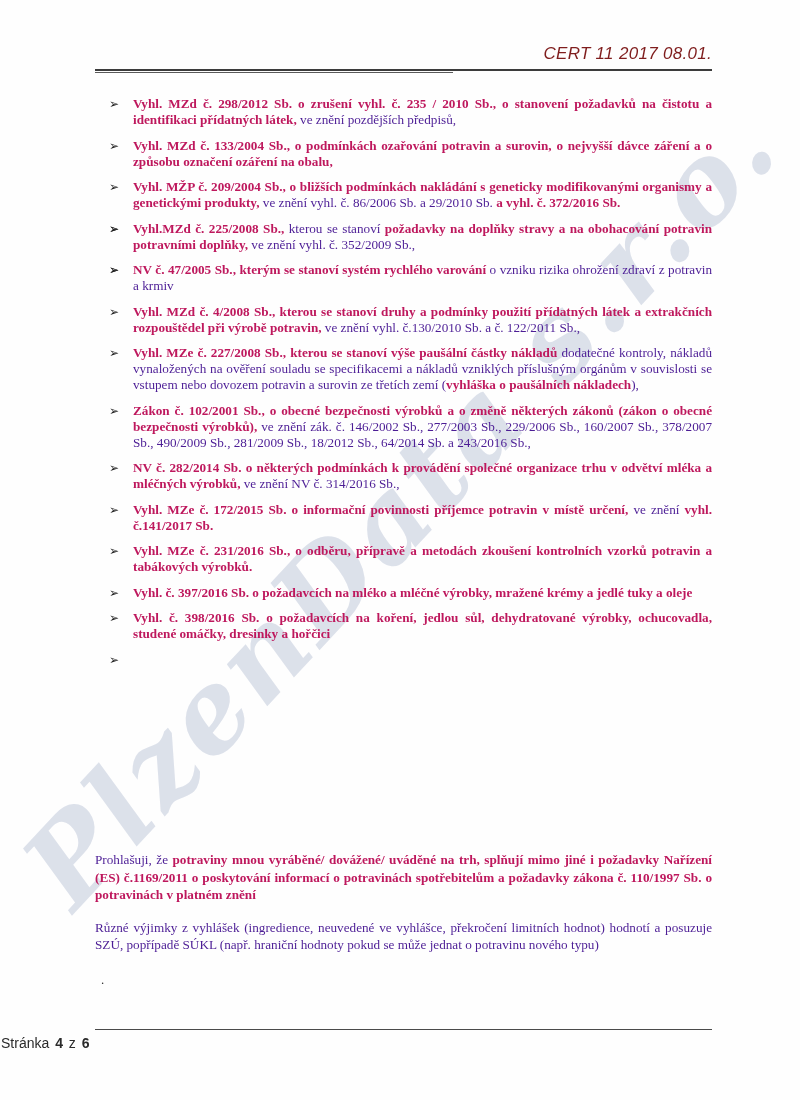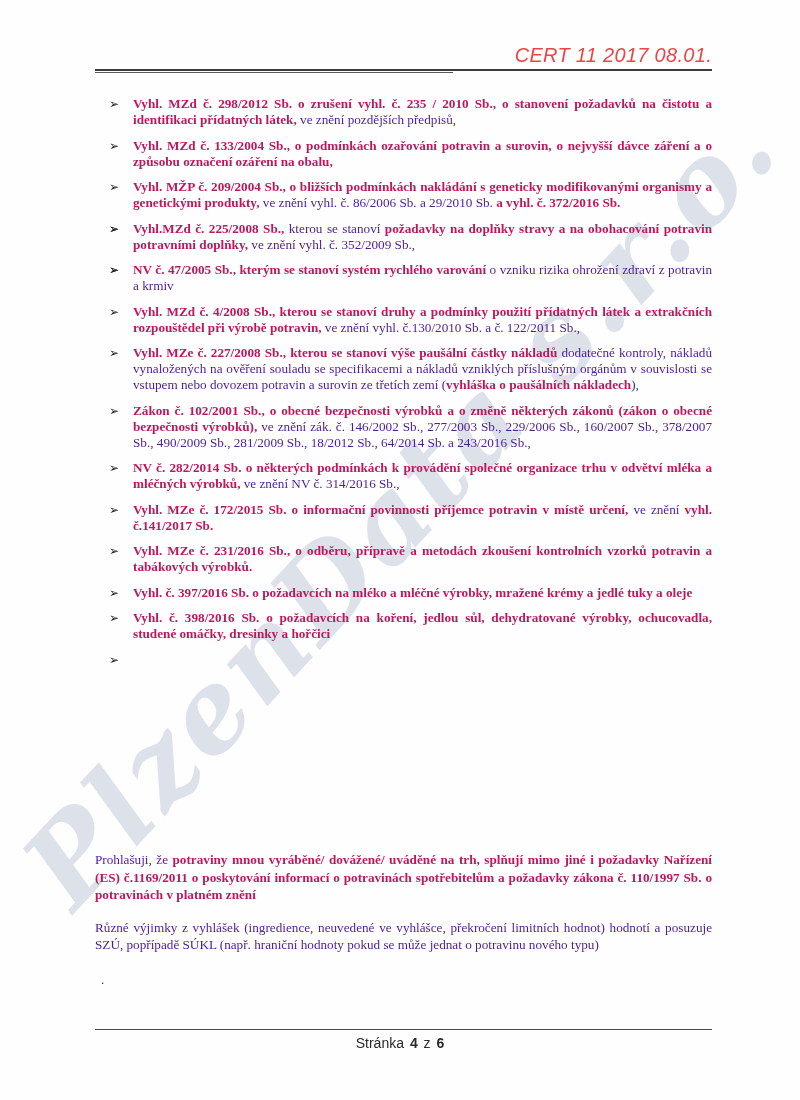--- a/index.html
+++ b/index.html
@@ -15,21 +15,21 @@
     transform:translate(-50%,-50%) rotate(-47deg);
     font-family:"DejaVu Serif", serif;
     font-style:italic; font-weight:700;
     font-size:112px; letter-spacing:4px; white-space:nowrap;
     opacity:.55; pointer-events:none;
   }
   .content{position:relative; z-index:1;}
   .header-code{
     position:absolute; top:44px; right:88px;
     font-family:"Liberation Sans", sans-serif;
-    font-style:italic; font-size:20px; color:#ef4444; letter-spacing:.3px;
+    font-style:italic; font-size:17px; color:#7f1d1d; letter-spacing:.3px;
   }
   .header-rule{
     position:absolute; top:69px; left:95px; right:88px;
     border-top:2px solid #3c3c3c;
   }
   .header-rule::after{
     content:""; position:absolute; left:0; top:1px; width:58%;
     border-top:1px solid #5a5a5a;
   }
   .reg-list{
@@ -56,21 +56,21 @@
   .artifact-dot{
     position:absolute; left:101px; top:972px;
     font-size:13px; color:#333;
   }
   .footer-rule{
     position:absolute; top:1029px; left:95px; right:88px;
     border-top:1.5px solid #4a4a4a;
   }
   .footer-text{
     position:absolute; top:1035px; left:0; width:800px;
-    text-align:center;
+    text-align:left;
     font-family:"Liberation Sans", sans-serif;
     font-size:14px; color:#2a2a2a;
   }
   .footer-text .fb{font-weight:700;}
   .footer-text span{padding:0 1px;}
 </style>
 </head>
 <body>
 
 <div class="page">

